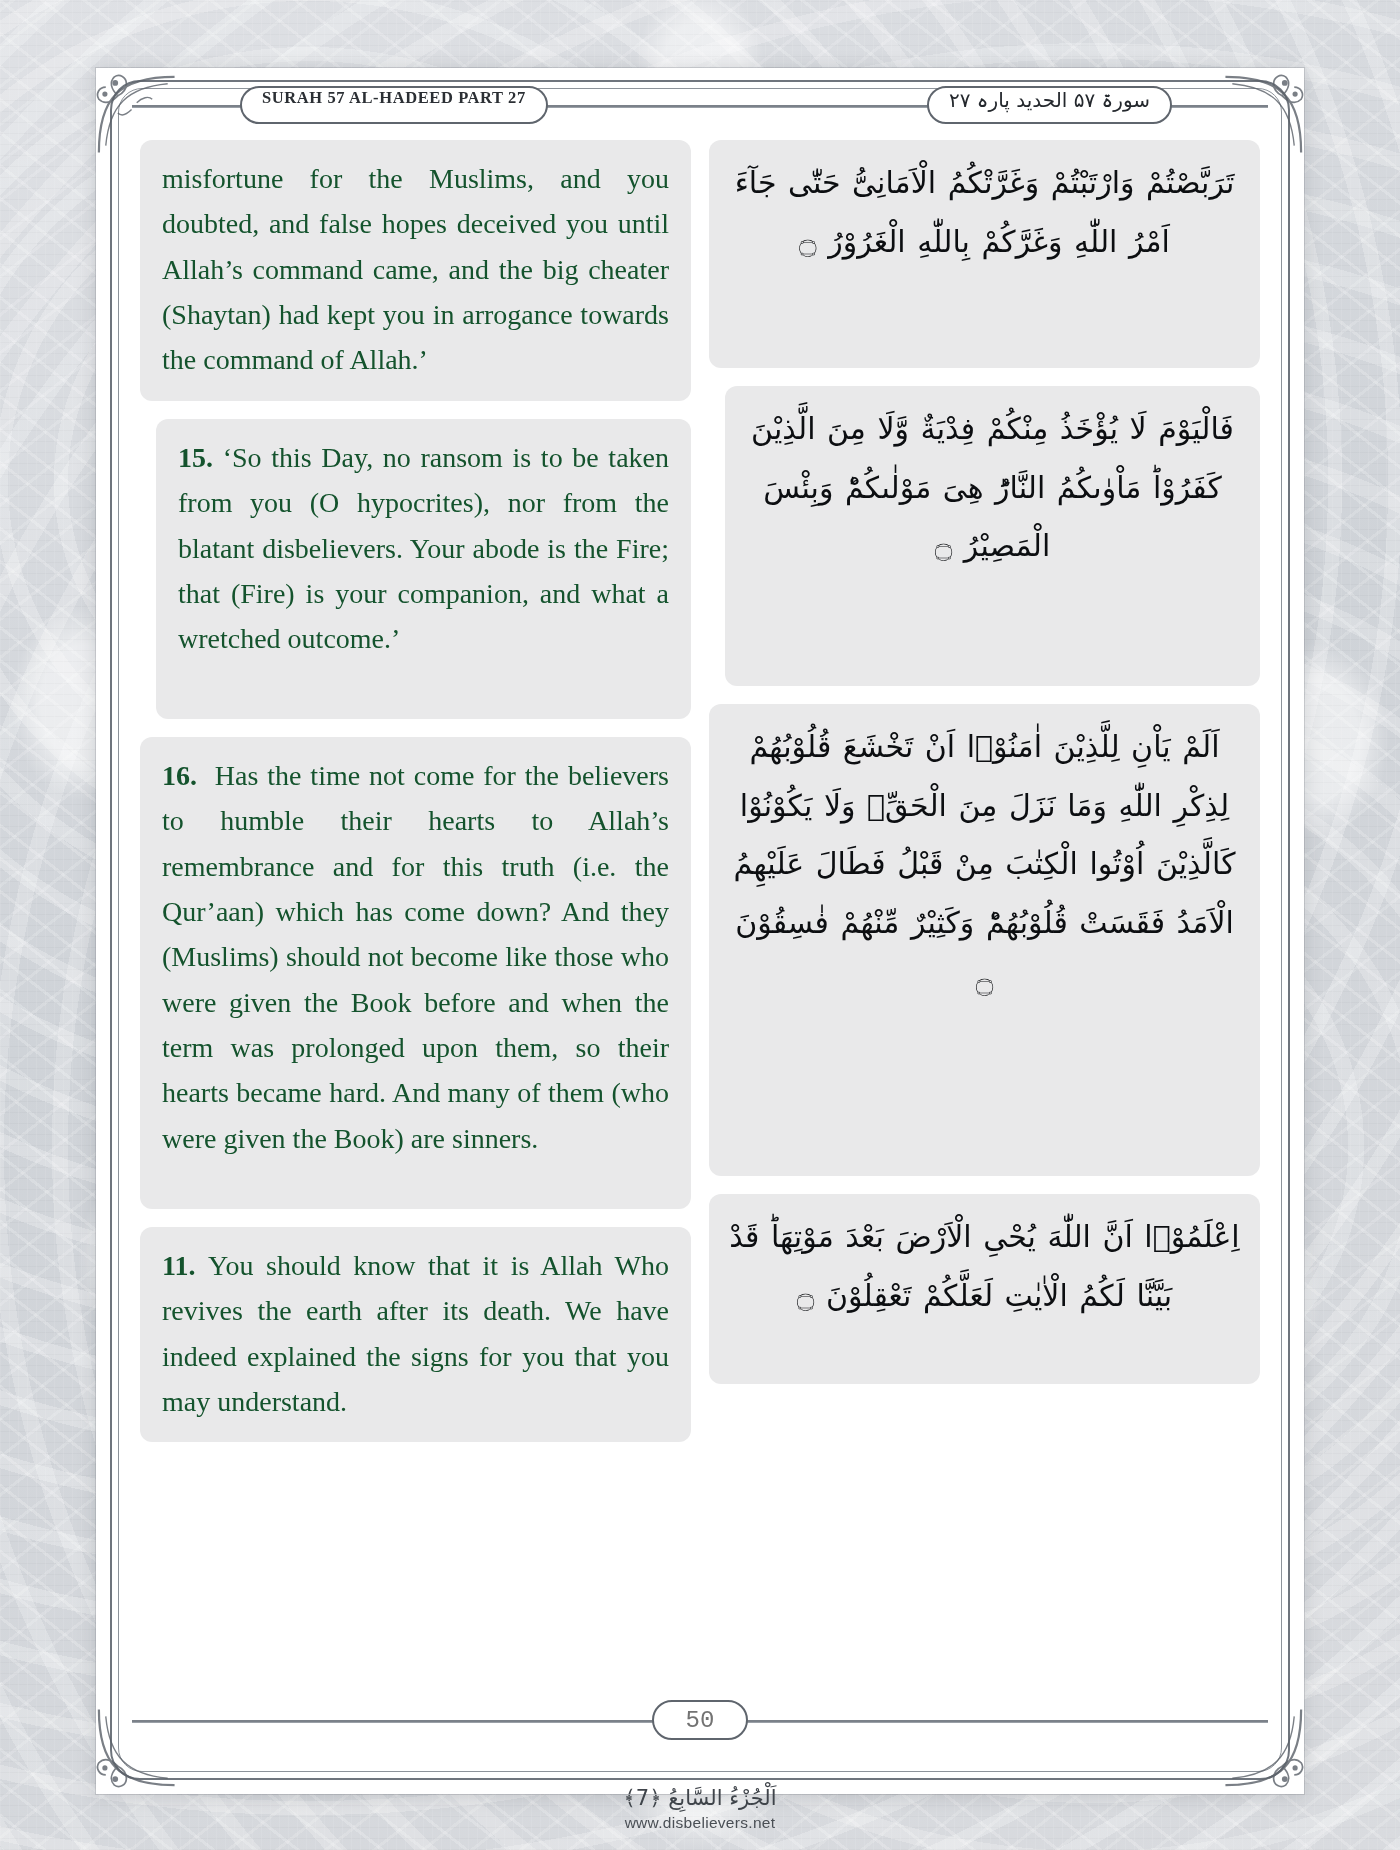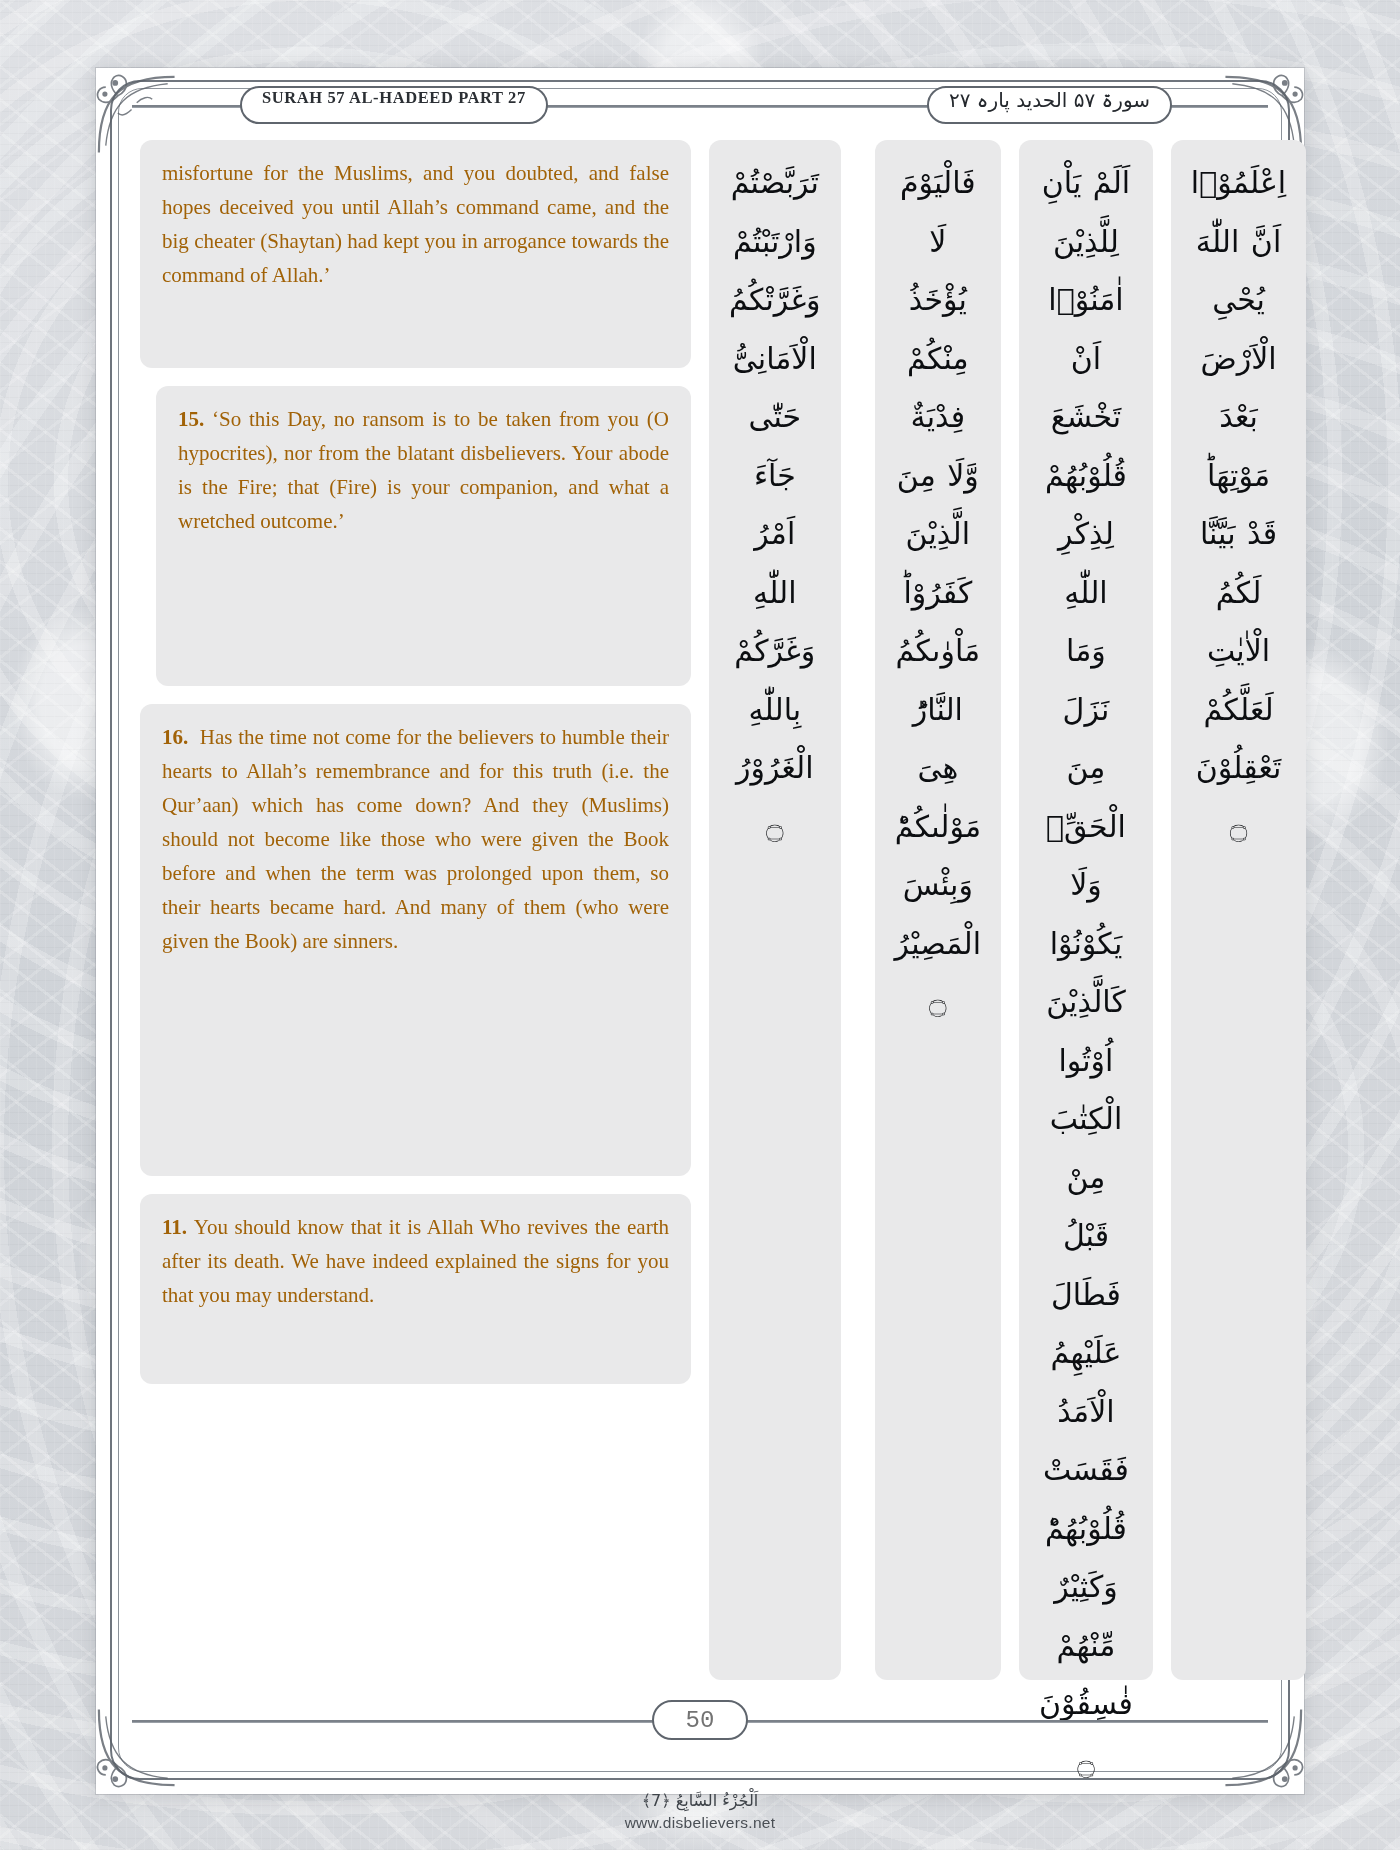--- a/index.html
+++ b/index.html
@@ -105,29 +105,29 @@
     direction:rtl;
   }
 
   
   .content{
     position:absolute;
     left:140px; right:140px; top:140px; bottom:170px;
     display:flex; gap:18px;
   }
   .col-left{ width:calc(50% - 9px); display:flex; flex-direction:column; gap:18px; }
-  .col-right{ width:calc(50% - 9px); display:flex; flex-direction:row; gap:18px; }
+  .col-right{ width:calc(50% - 9px); display:flex; flex-direction:column; gap:18px; }
 
   .verse-en{
     background:#e9e9ea;
     border-radius:12px;
     padding:16px 22px 18px 22px;
-    color:#a16207;
+    color:#14532d;
     font-family:"Liberation Serif", serif;
-    font-size:21px;
+    font-size:28px;
     line-height:1.62;
     text-align:justify;
     text-justify:inter-word;
   }
   .verse-en .num{ font-weight:700; }
   .verse-en .num::after{ content:""; }
 
   .verse-ar{
     background:#e9e9ea;
     border-radius:12px;
@@ -167,21 +167,21 @@
     font-family:Liberation Mono, monospace;
     font-size:24px; color:#737373;
   }
 
   .footer-meta{
     position:absolute; left:0; right:0; bottom:18px;
     text-align:center;
   }
   .juz-line{
     font-family:"DejaVu Sans", sans-serif;
-    font-size:16px; color:#3f4category;
+    font-size:21px; color:#3f4category;
     color:#3f444a;
     direction:rtl;
     margin-bottom:4px;
   }
   .site-line{
     font-family:"Liberation Sans", sans-serif;
     font-size:15.5px; color:#4a4f55; letter-spacing:.3px;
   }
 </style>
 </head>

